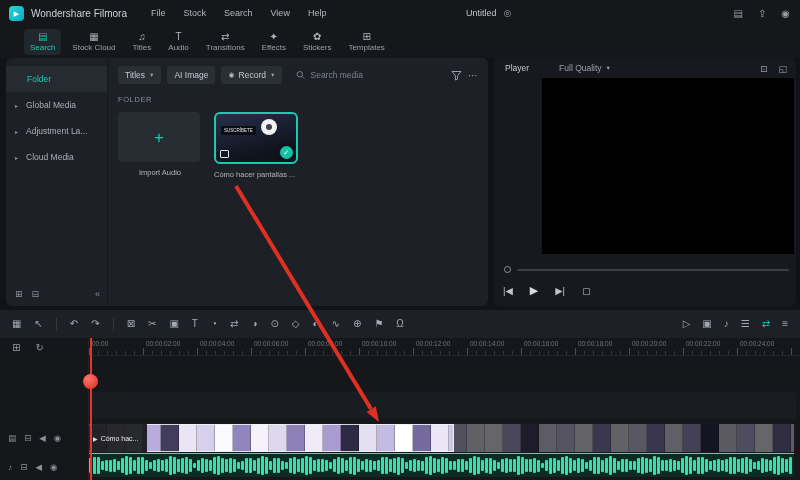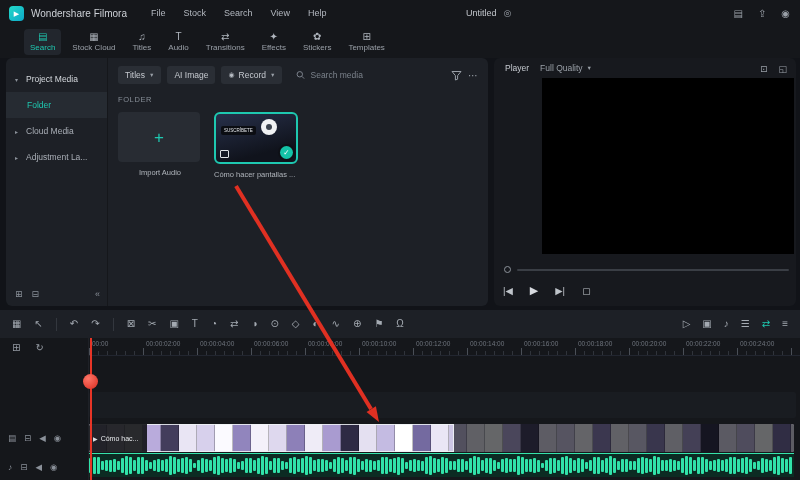--- a/index.html
+++ b/index.html
@@ -55,21 +55,21 @@
   .center{text-align:center}
   .video-tile{width:84px;height:52px;border:2px solid #1ec8b0;border-radius:6px;background:linear-gradient(165deg,#27304a 0%,#10131c 75%);position:relative;overflow:hidden}
   .vt-pill{position:absolute;left:5px;top:12px;height:9px;padding:0 3px;background:#0b0d12;border-radius:2px;color:#e2e5e9;font-size:4.5px;display:flex;align-items:center}
   .vt-avatar{position:absolute;left:45px;top:5px;width:16px;height:16px;border-radius:50%;background:#f1f2f4;display:flex;align-items:center;justify-content:center}
   .vt-avatar i{display:block;width:6px;height:6px;border-radius:50%;background:#3d4450}
   .vt-frame{position:absolute;left:4px;bottom:4px;width:9px;height:8px;border:1px solid #dfe2e6;border-radius:1px}
   .vt-check{position:absolute;right:3px;bottom:3px;width:13px;height:13px;border-radius:50%;background:#14c3a7;color:#fff;font-size:7.5px;display:flex;align-items:center;justify-content:center;box-shadow:0 0 0 2px rgba(12,14,18,.55)}
 
   
   .panel-player{position:absolute;left:494px;top:58px;width:302px;height:248px;background:#17191e;border-radius:6px}
-  .player-header{position:absolute;left:11px;top:5px;display:flex;align-items:center;gap:11px;font-size:8.5px;color:#c7cbd1}
+  .player-header{position:absolute;left:11px;top:5px;display:flex;align-items:center;gap:30px;font-size:8.5px;color:#c7cbd1}
   .quality{display:flex;align-items:center;gap:4px;color:#9aa0a8}
   .quality .caret{font-size:5.5px}
   .player-icons{position:absolute;right:9px;top:6px;display:flex;gap:11px;font-size:9px;color:#9aa0a8}
   .video-area{position:absolute;left:48px;top:20px;width:252px;height:176px;background:#000}
   .scrubber{position:absolute;left:10px;right:7px;top:208px;display:flex;align-items:center;gap:6px}
   .scrub-dot{width:7px;height:7px;border-radius:50%;border:1.5px solid #8d939b;flex:none}
   .scrub-line{flex:1;height:2px;background:#3a3e45;border-radius:1px}
   .transport{position:absolute;left:9px;top:226px;display:flex;align-items:center;gap:17px;font-size:9.5px;color:#bfc4ca}
   .transport .play{font-size:11px;color:#d7dadf}
 
@@ -167,34 +167,34 @@
       <span>Stickers</span>
     </div>
     <div class="tab">
       <span class="tab-icon">⊞</span>
       <span>Templates</span>
     </div>
   </nav>
 
   <section class="panel-left">
     <aside class="sidebar">
-      <div class="side-item first">
-        <span class="chev">▾</span>
-        <span class="side-label">Project Media</span>
-      </div>
       <div class="side-item child selected">
         <span class="side-label">Folder</span>
+      </div>
+      <div class="side-item">
+        <span class="chev">▸</span>
+        <span class="side-label">Global Media</span>
+      </div>
+      <div class="side-item">
+        <span class="chev">▸</span>
+        <span class="side-label">Adjustment La...</span>
       </div>
       <div class="side-item">
         <span class="chev">▸</span>
         <span class="side-label">Cloud Media</span>
-      </div>
-      <div class="side-item">
-        <span class="chev">▸</span>
-        <span class="side-label">Adjustment La...</span>
       </div>
       <div class="sidebar-bottom">
         <span>⊞</span>
         <span>⊟</span>
         <span class="collapse">«</span>
       </div>
     </aside>
 
     <div class="media-pane">
       <div class="media-toolbar">

